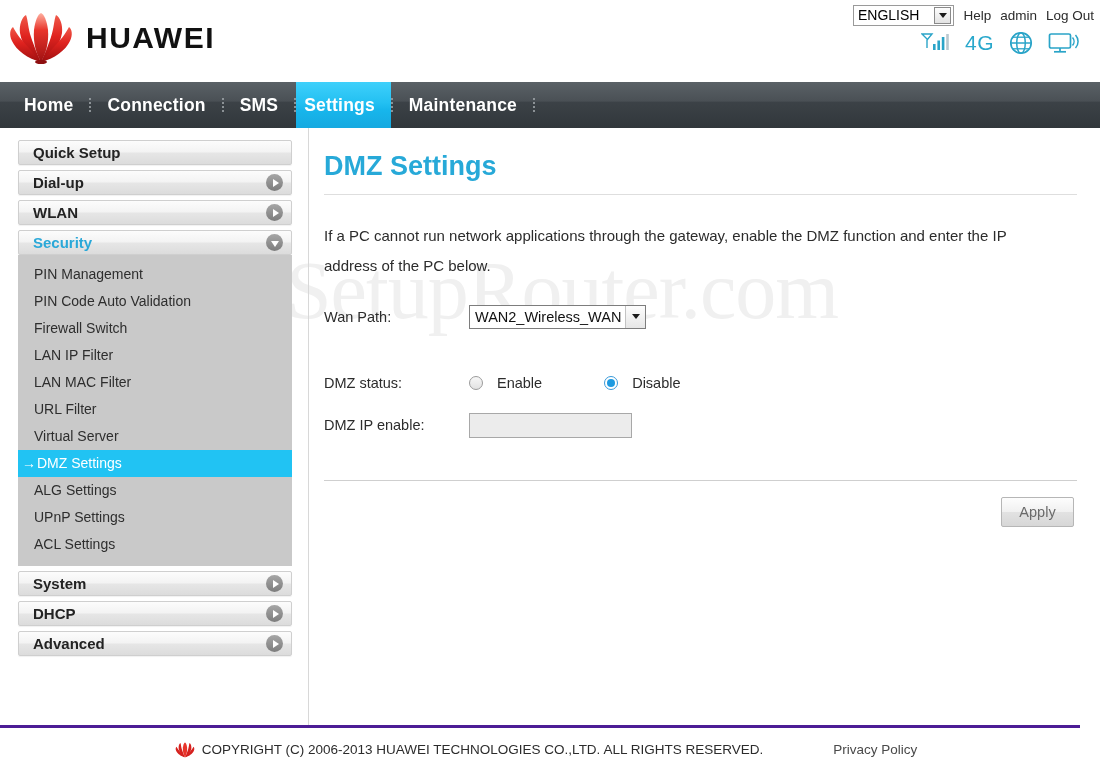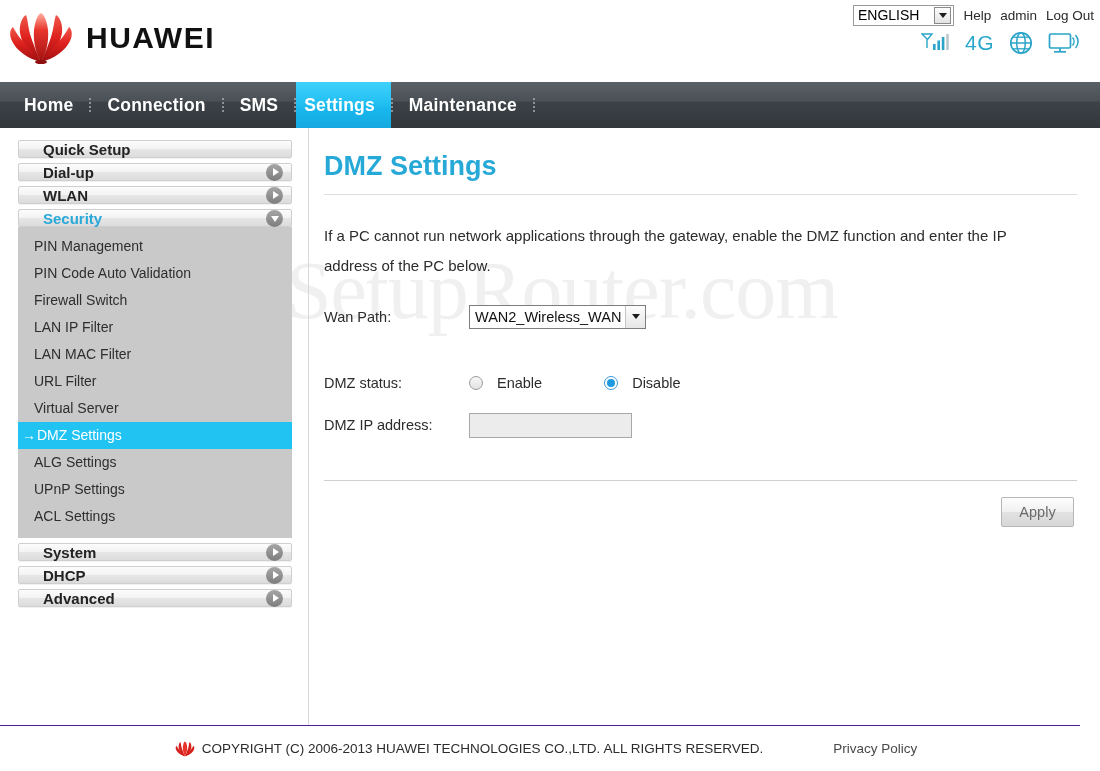--- a/index.html
+++ b/index.html
@@ -174,29 +174,29 @@
   .side-divider {
     position: absolute;
     left: 308px;
     top: 0;
     width: 1px;
     height: 597px;
     background: #d8d8d8;
     z-index: 1;
   }
   .acc-head {
-    height: 18px;
+    height: 25px;
     margin-bottom: 5px;
     background: linear-gradient(180deg, #fcfcfc 0%, #f3f3f3 48%, #e6e6e6 52%, #dcdcdc 100%);
     border: 1px solid #cfcfcf;
     border-radius: 2px;
     display: flex;
     align-items: center;
     justify-content: space-between;
-    padding: 0 8px 0 24px;
+    padding: 0 8px 0 14px;
     box-sizing: border-box;
     cursor: pointer;
     font-size: 15px;
     font-weight: bold;
     color: #232323;
     box-shadow: 0 1px 1px rgba(0,0,0,.06);
   }
   .acc-head.open {
     color: #2aa8d8;
     margin-bottom: 0;
@@ -381,21 +381,21 @@
     padding: 0 12px;
   }
 
   
   .footer {
     position: absolute;
     left: 0;
     bottom: 0;
     width: 1080px;
     height: 46px;
-    border-top: 1px solid #4c1d95;
+    border-top: 3px solid #4c1d95;
     display: flex;
     align-items: center;
     justify-content: center;
     gap: 70px;
     background: #ffffff;
     box-sizing: border-box;
     padding-left: 12px;
   }
   .copy {
     display: flex;
@@ -607,21 +607,21 @@
           </div>
           <span class="gap-between"></span>
           <div class="radio-wrap">
             <span class="radio on"></span>
             <span class="radio-label">Disable</span>
           </div>
         </div>
       </div>
 
       <div class="frow">
-        <div class="flabel">DMZ IP address:</div>
+        <div class="flabel">DMZ IP enable:</div>
         <input class="txt-input" type="text" value="" style="">
       </div>
 
       <div class="foot-rule"></div>
 
       <div class="apply-row">
         <button class="btn-apply">Apply</button>
       </div>
     </div>
   </div>

